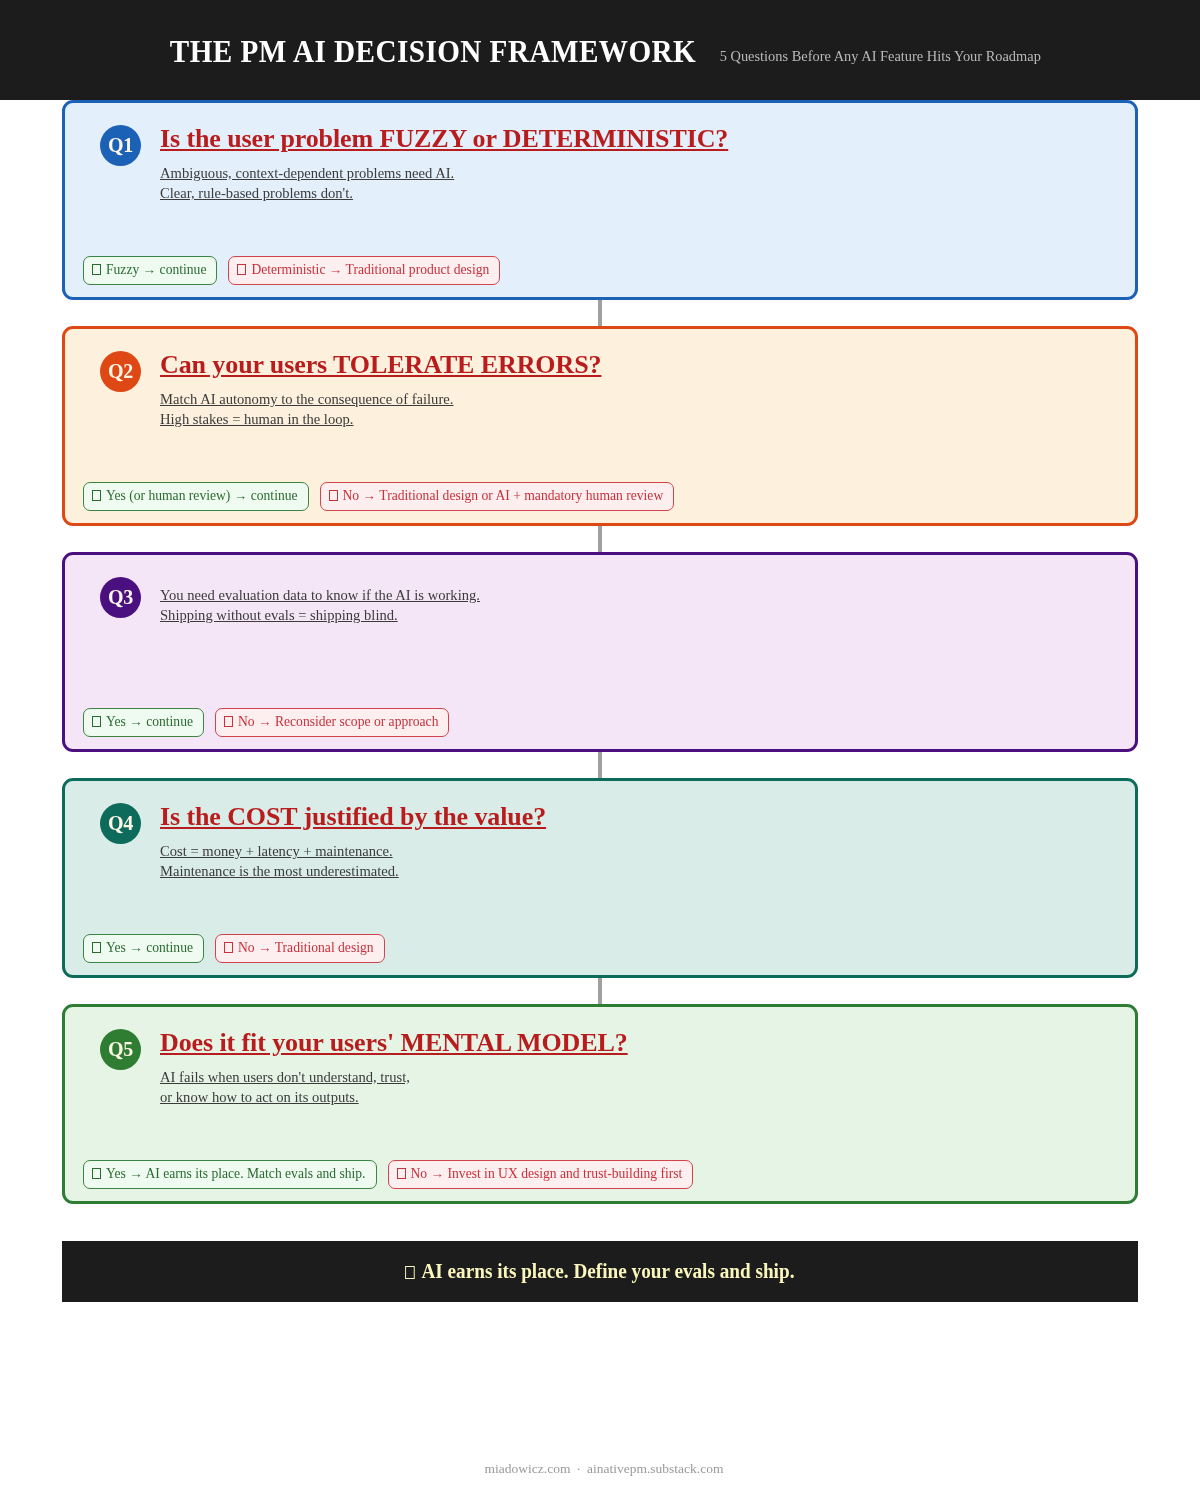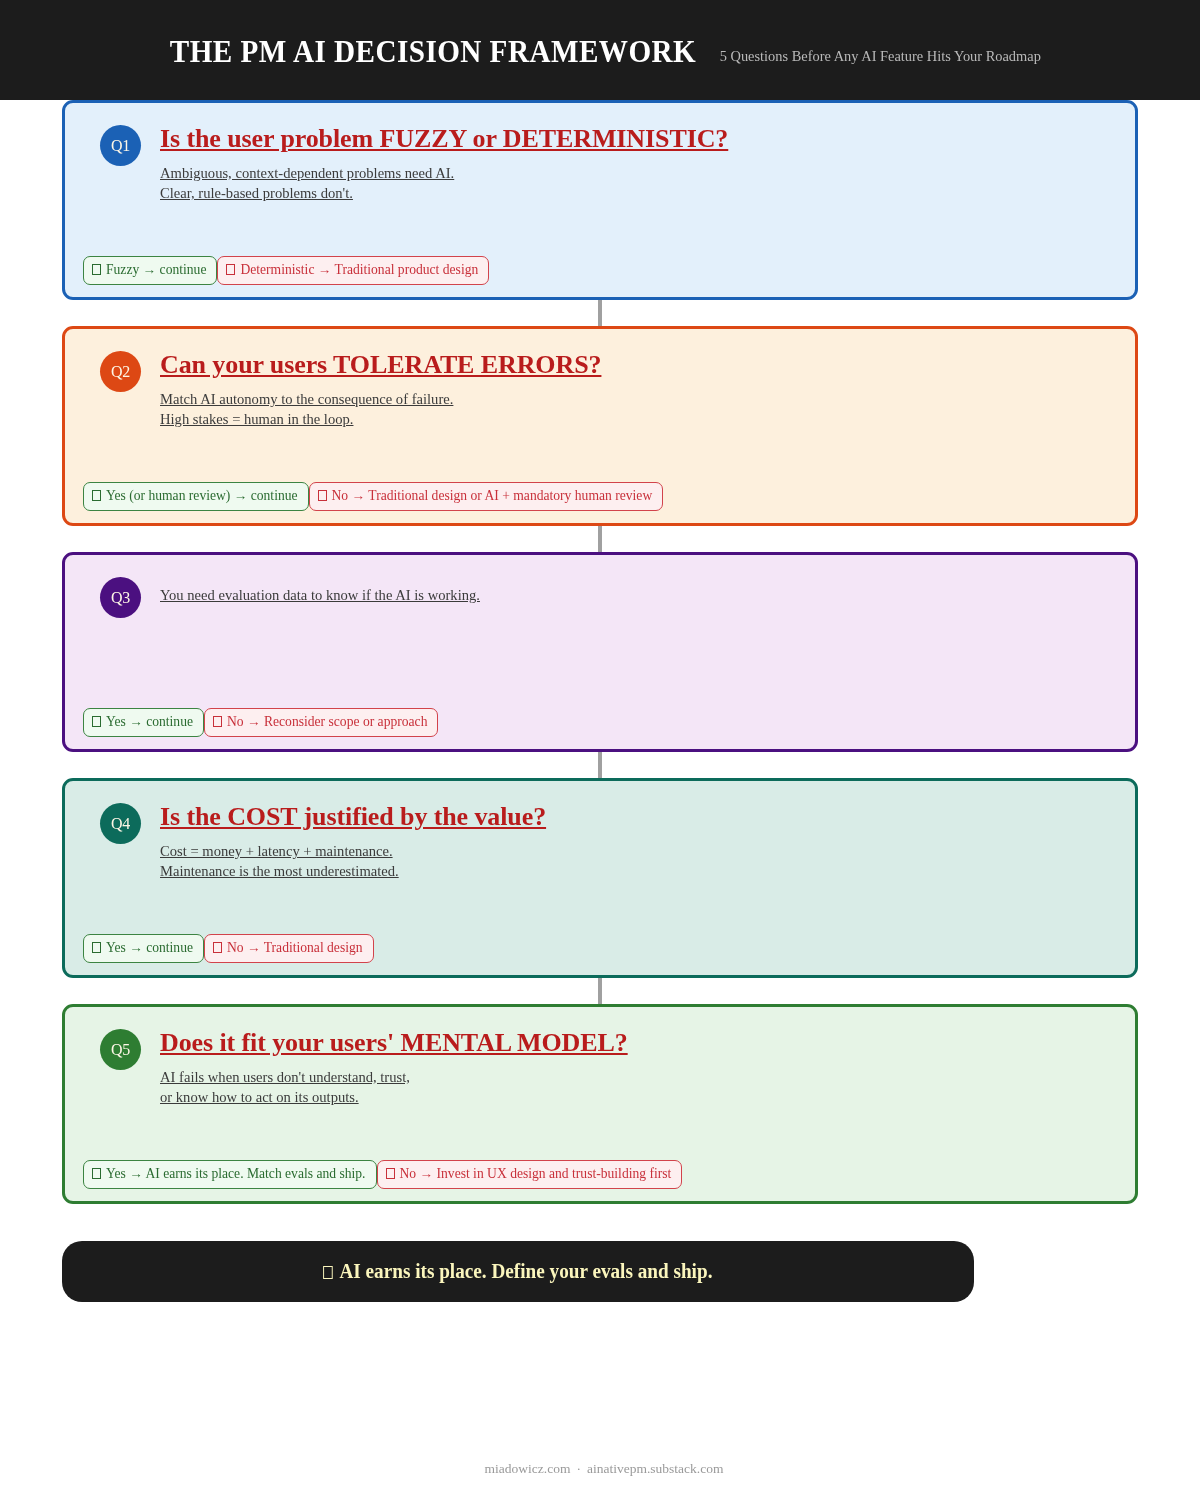--- a/index.html
+++ b/index.html
@@ -75,22 +75,22 @@
   .qbadge {
     flex: 0 0 auto;
     width: 41px;
     height: 41px;
     border-radius: 50%;
     display: flex;
     align-items: center;
     justify-content: center;
     color: #fdf6e6;
     font-family: "Liberation Serif", "DejaVu Serif", serif;
-    font-weight: normal;
-    font-size: 16px;
+    font-weight: bold;
+    font-size: 20px;
     margin-left: 17px;
     margin-top: 2px;
     letter-spacing: -0.3px;
   }
 
   .card-text {
     margin-left: 19px;
     padding-top: 1px;
   }
 
@@ -111,20 +111,21 @@
     line-height: 1.38;
     margin-top: 9px;
   }
   .card-sub .line { display: block; text-decoration: underline; }
 
   .badges {
     position: absolute;
     left: 18px;
     bottom: 12px;
     display: flex;
+    gap: 11px;
     align-items: center;
     border-radius: 13px;
   }
 
   .badge {
     font-family: "Liberation Serif", "DejaVu Serif", serif;
     font-size: 13.6px;
     line-height: 1;
     padding: 6px 10px 7px 8px;
     border-radius: 7px;
@@ -155,27 +156,26 @@
   .connector {
     width: 4px;
     height: 26px;
     background: #a0a0a0;
     margin: 0 auto;
   }
 
   
   .banner {
     margin: 37px 62px 0 62px;
-    width: 912px;
+    width: 1076px;
     height: 61px;
     background: #1c1c1c;
     display: flex;
     align-items: center;
     justify-content: center;
-    border-radius: 20px;
   }
   .banner-text {
     font-family: "Liberation Serif", "DejaVu Serif", serif;
     font-weight: bold;
     font-size: 20px;
     color: #fbf6bd;
     transform: scaleX(0.96);
   }
   .banner-text .glyph {
     display: inline-block;
@@ -242,20 +242,21 @@
           <div class="badge badge-no"><span class="glyph"></span><span>No → Traditional design or AI + mandatory human review</span></div>
         </div>
       </div>
       <div class="connector"></div>
       <div class="card" style="border-color: rgb(75, 16, 128); background: rgb(244, 230, 247);">
         <div class="card-head">
           <div class="qbadge" style="background: rgb(75, 16, 128);">Q3</div>
           <div class="card-text">
             <div class="card-sub">
               <span class="line">You need evaluation data to know if the AI is working.</span>
+              <span class="line">Shipping without evals = shipping blind.</span>
             </div>
           </div>
         </div>
         <div class="badges">
           <div class="badge badge-yes"><span class="glyph"></span><span>Yes → continue</span></div>
           <div class="badge badge-no"><span class="glyph"></span><span>No → Reconsider scope or approach</span></div>
         </div>
       </div>
       <div class="connector"></div>
       <div class="card" style="border-color: rgb(12, 107, 91); background: rgb(217, 236, 231);">

